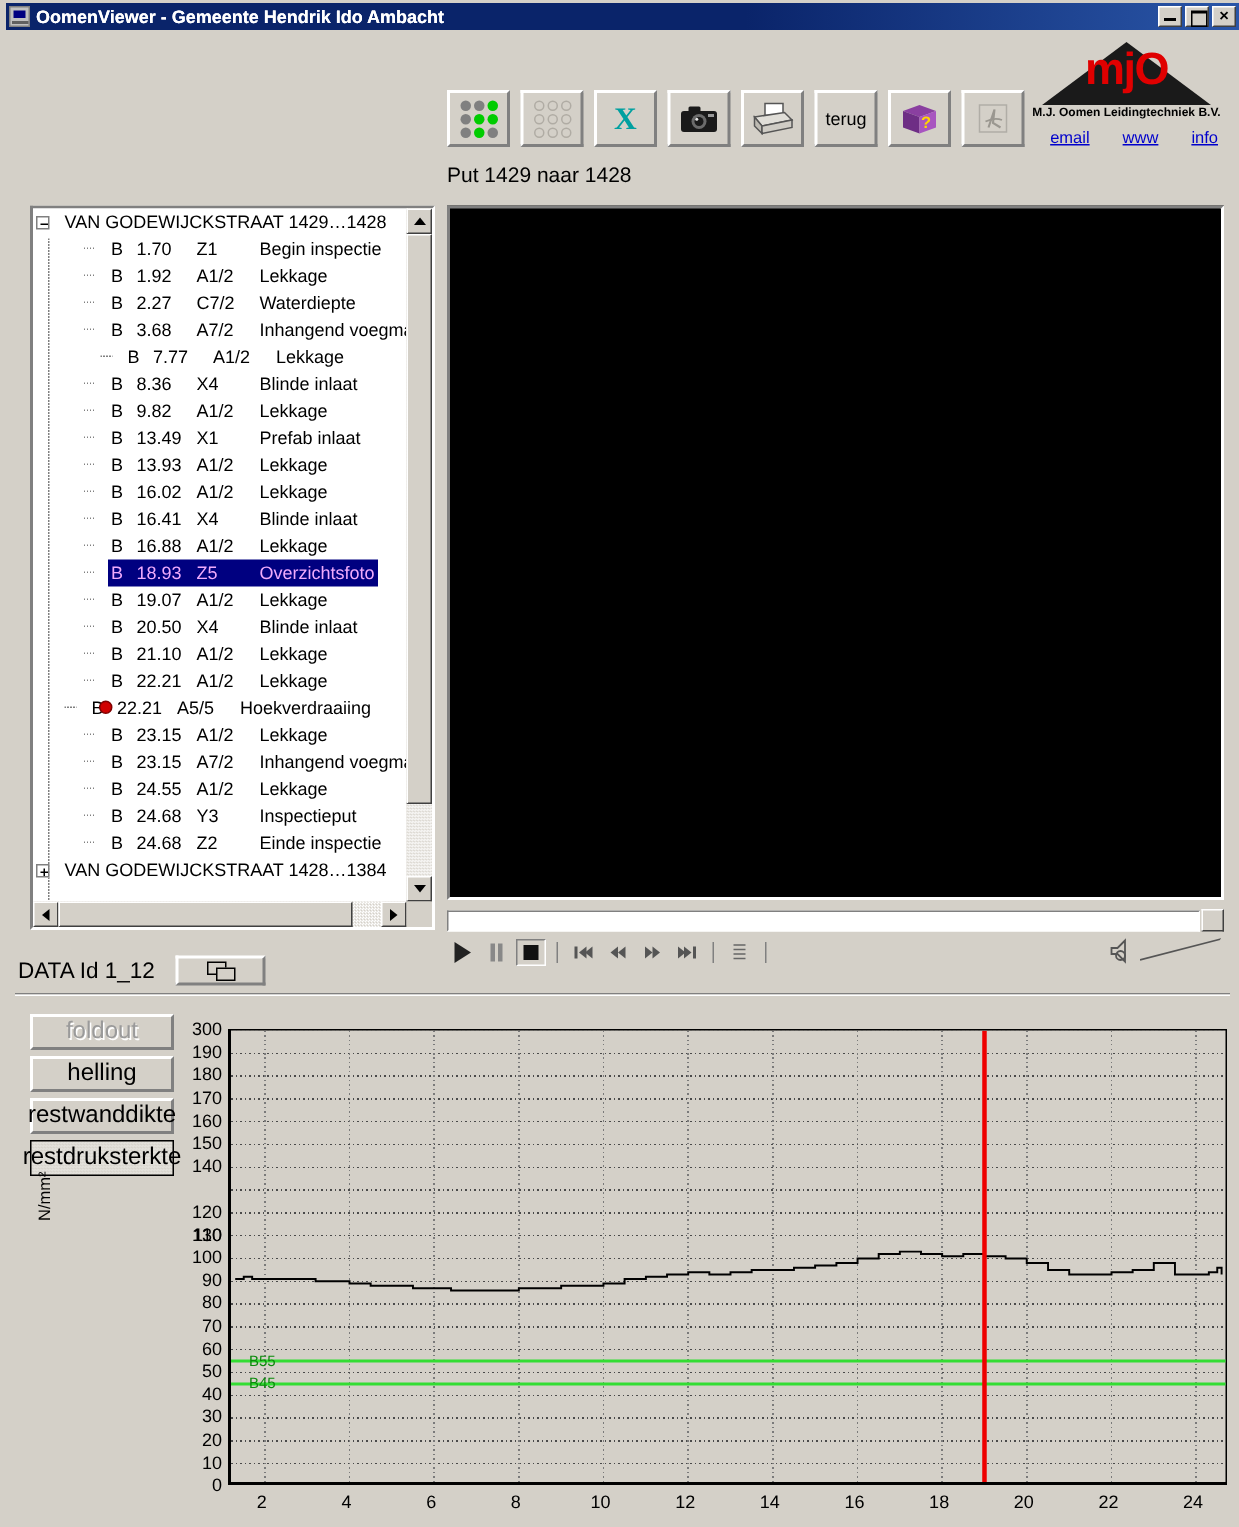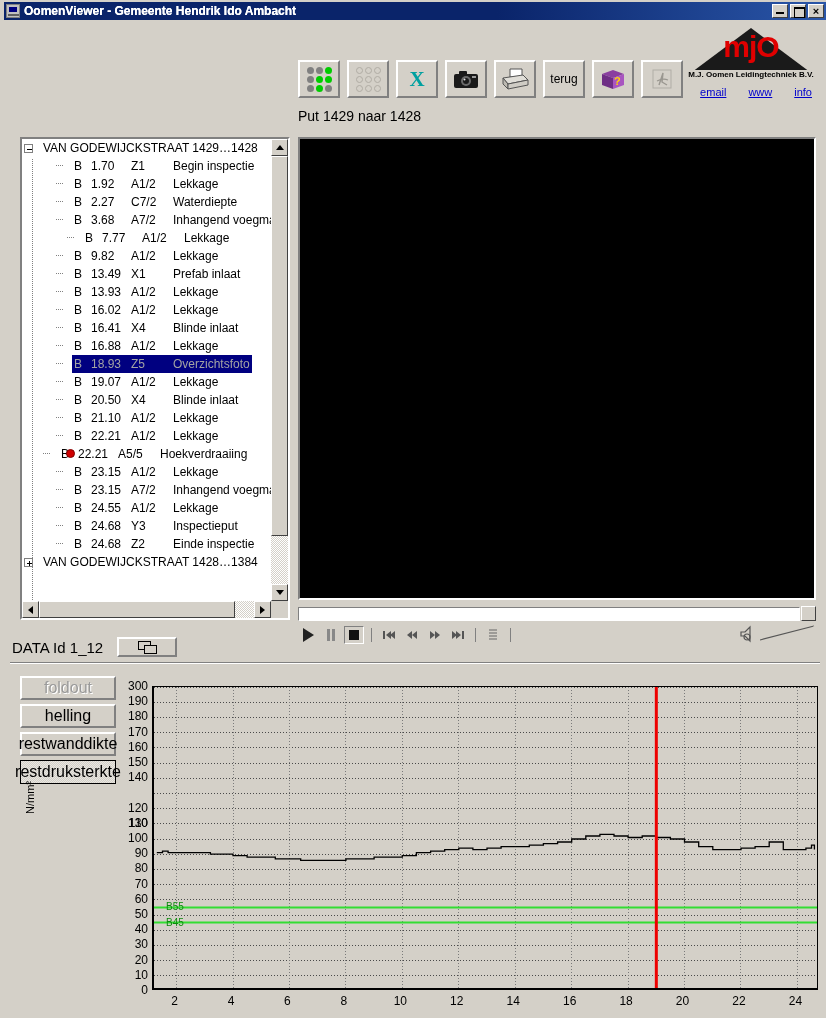--- a/index.html
+++ b/index.html
@@ -176,21 +176,21 @@
   }
   .tdot {
     width: 9px; height: 9px; border-radius: 50%; background: #d00000;
     border: 1px solid #800000; flex: 0 0 auto;
     position: absolute; left: 44px; top: 4px;
   }
   .tcell-b { display:inline-block; width: 17px; }
   .tcell-pos { display:inline-block; width: 40px; }
   .tcell-code { display:inline-block; width: 42px; }
   .tnode.sel .tsel {
-    background: #000080; color: #a3a3a3;
+    background: #000080; color: #f0abfc;
   }
   .tsel { padding: 0 2px; }
 
   
   .sb-v {
     position: absolute; right: 0; top: 0; width: 17px; bottom: 17px;
     background: #d4d0c8;
     background-image:
       repeating-conic-gradient(#d4d0c8 0% 25%, #fff 0% 50%);
     background-size: 2px 2px;
@@ -459,20 +459,24 @@
           <span class="tdash"></span>
           <span class="tsel"><span class="tcell-b">B</span><span class="tcell-pos">2.27</span><span class="tcell-code">C7/2</span><span>Waterdiepte</span></span>
         </div>
         <div class="tnode tchild" style="padding-left: 28px;">
           <span class="tdash"></span>
           <span class="tsel"><span class="tcell-b">B</span><span class="tcell-pos">3.68</span><span class="tcell-code">A7/2</span><span>Inhangend voegmater</span></span>
         </div>
         <div class="tnode tchild" style="padding-left: 39px;">
           <span class="tdash"></span>
           <span class="tsel"><span class="tcell-b">B</span><span class="tcell-pos">7.77</span><span class="tcell-code">A1/2</span><span>Lekkage</span></span>
+        </div>
+        <div class="tnode tchild" style="padding-left: 28px;">
+          <span class="tdash"></span>
+          <span class="tsel"><span class="tcell-b">B</span><span class="tcell-pos">8.36</span><span class="tcell-code">X4</span><span>Blinde inlaat</span></span>
         </div>
         <div class="tnode tchild" style="padding-left: 28px;">
           <span class="tdash"></span>
           <span class="tsel"><span class="tcell-b">B</span><span class="tcell-pos">9.82</span><span class="tcell-code">A1/2</span><span>Lekkage</span></span>
         </div>
         <div class="tnode tchild" style="padding-left: 28px;">
           <span class="tdash"></span>
           <span class="tsel"><span class="tcell-b">B</span><span class="tcell-pos">13.49</span><span class="tcell-code">X1</span><span>Prefab inlaat</span></span>
         </div>
         <div class="tnode tchild" style="padding-left: 28px;">

